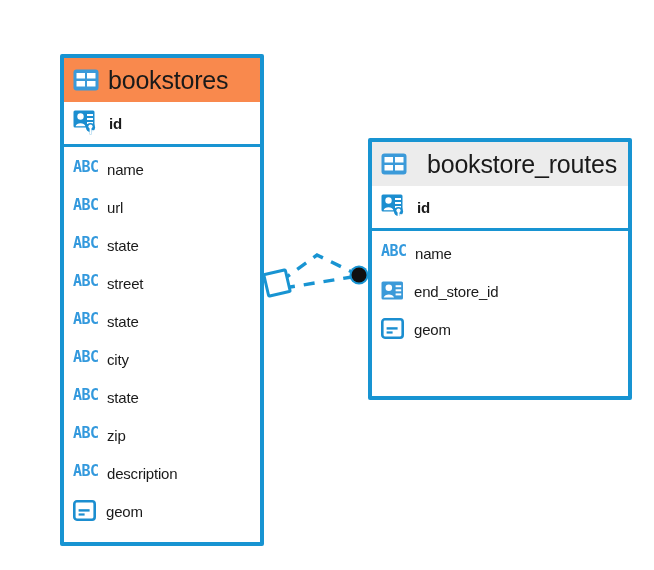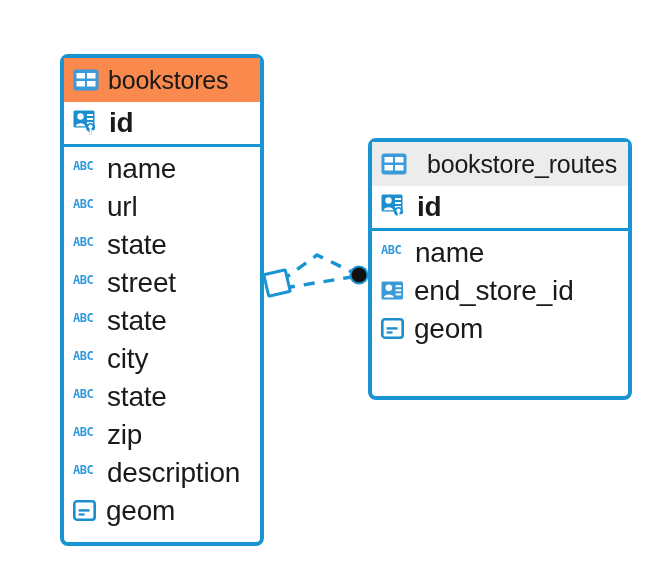--- a/index.html
+++ b/index.html
@@ -22,21 +22,21 @@
     width: 654px;
     height: 570px;
   }
 
   
   .entity {
     position: absolute;
     box-sizing: border-box;
     background: #ffffff;
     border: 4px solid #1894d2;
-    border-radius: 8px;
+    border-radius: 2px;
   }
 
   .entity-header {
     display: flex;
     align-items: center;
     box-sizing: border-box;
     height: 44px;
     padding: 0 6px 0 9px;
     gap: 9px;
   }
@@ -60,21 +60,21 @@
     display: flex;
     align-items: center;
     box-sizing: border-box;
     height: 38px;
     padding: 0 6px 0 9px;
     gap: 8px;
   }
   .field-row.pk-row { height: 42px; }
 
   .field-label {
-    font-size: 28px;
+    font-size: 15px;
     color: #1a1a1a;
     line-height: 1;
     white-space: nowrap;
     letter-spacing: -0.2px;
   }
   .field-label.bold { font-weight: bold; }
 
   .fields-section { padding-top: 3px; padding-bottom: 3px; }
 
   
@@ -84,21 +84,21 @@
     line-height: 0;
   }
   .icon.i-table { width: 26px; height: 22px; }
   .icon.i-key   { width: 28px; height: 26px; }
   .icon.i-abc   { width: 26px; height: 18px; }
   .icon.i-fk    { width: 25px; height: 23px; }
   .icon.i-geom  { width: 25px; height: 22px; }
 
   .abc-text {
     font-family: "DejaVu Sans Mono", monospace;
-    font-size: 12px;
+    font-size: 15px;
     font-weight: bold;
     color: #3399dd;
     letter-spacing: -0.5px;
     line-height: 1;
     display: block;
     width: 26px;
   }
 
   
   #connector {

